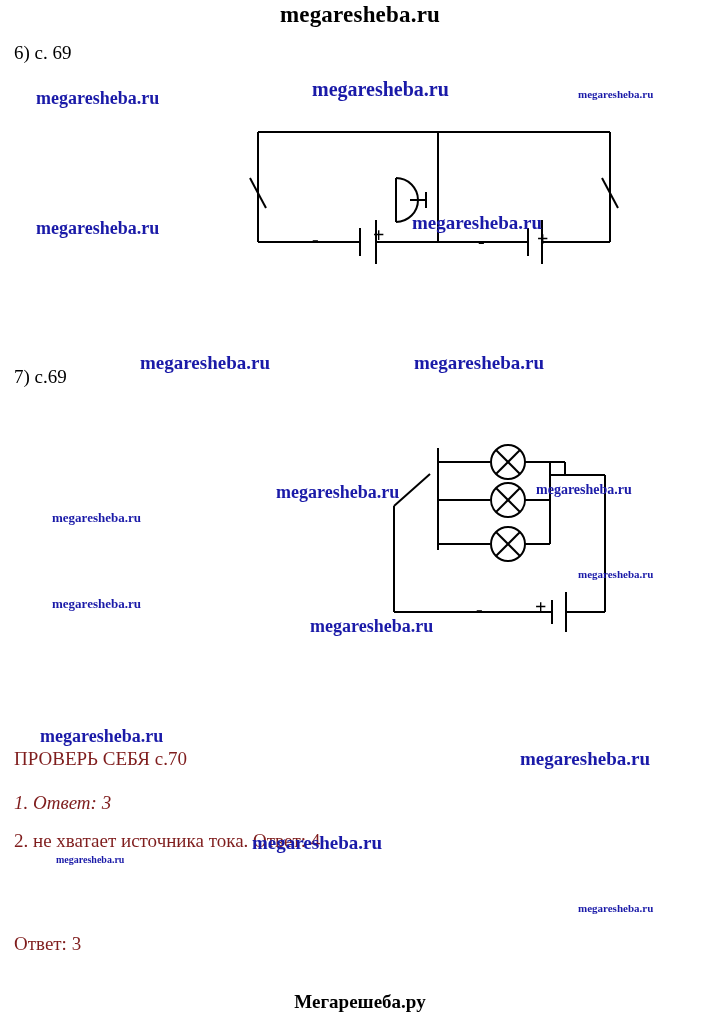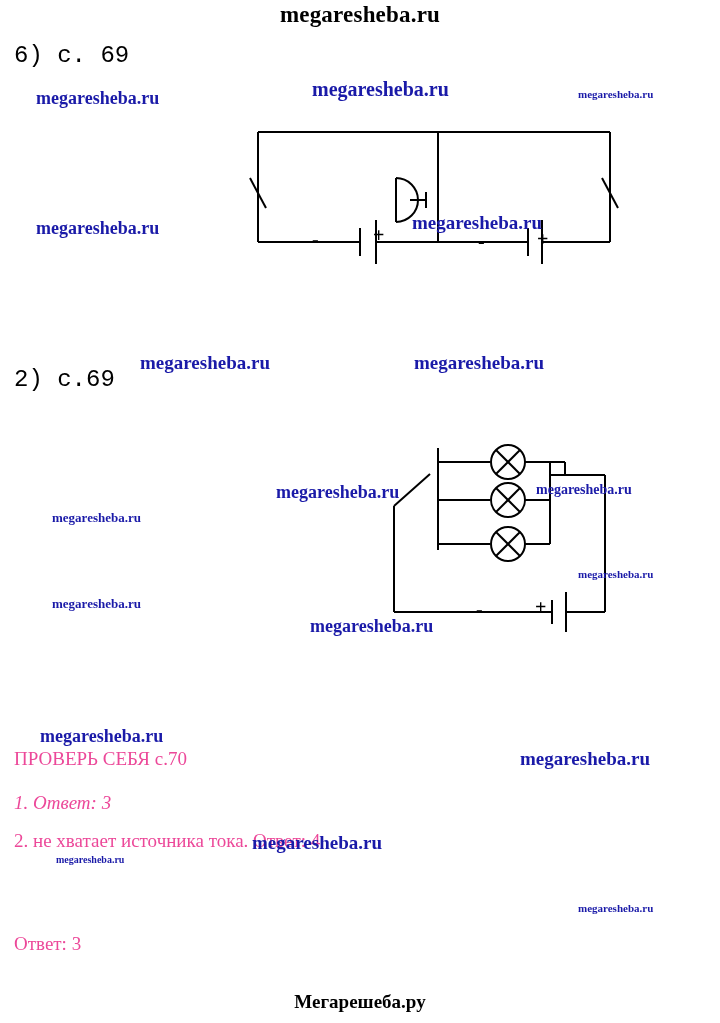--- a/index.html
+++ b/index.html
@@ -38,30 +38,30 @@
     bottom: 10px;
     width: 720px;
     text-align: center;
     font-family: "Liberation Serif", serif;
     font-size: 19px;
     font-weight: bold;
     color: #000000;
   }
   .label {
     position: absolute;
-    font-family: Liberation Mono, monospace;
-    font-size: 24px;
+    font-family: Liberation Serif, serif;
+    font-size: 19px;
     color: #000000;
     white-space: nowrap;
   }
   .body-text {
     position: absolute;
     font-family: "Liberation Serif", serif;
     font-size: 19px;
-    color: #ec4899;
+    color: #7f1d1d;
     line-height: 26px;
     text-align: right;
   }
   .wm {
     position: absolute;
     font-family: "Liberation Serif", serif;
     font-weight: bold;
     color: #1a1aa8;
     white-space: nowrap;
     pointer-events: none;
@@ -126,21 +126,21 @@
         <line x1="186" y1="72" x2="186" y2="88"></line>
       </g>
     </svg>
   </div>
 
   <div class="sign" style="left:312px; top:228px;">-</div>
   <div class="sign" style="left:373px; top:224px;">+</div>
   <div class="sign" style="left:478px; top:230px;">-</div>
   <div class="sign" style="left:537px; top:228px;">+</div>
 
-  <div class="label" style="left:14px; top:366px;">2) с.69</div>
+  <div class="label" style="left:14px; top:366px;">7) с.69</div>
 
   <div class="diagram" style="left:380px; top:440px; width:260px; height:200px;">
     <svg width="260" height="200" viewBox="0 0 260 200" xmlns="http://www.w3.org/2000/svg">
       <g stroke="#000000" stroke-width="2" fill="none">
 
         <line x1="58" y1="8" x2="58" y2="110"></line>
 
         <line x1="58" y1="22" x2="110" y2="22"></line>
         <line x1="58" y1="60" x2="110" y2="60"></line>
         <line x1="58" y1="104" x2="110" y2="104"></line>

